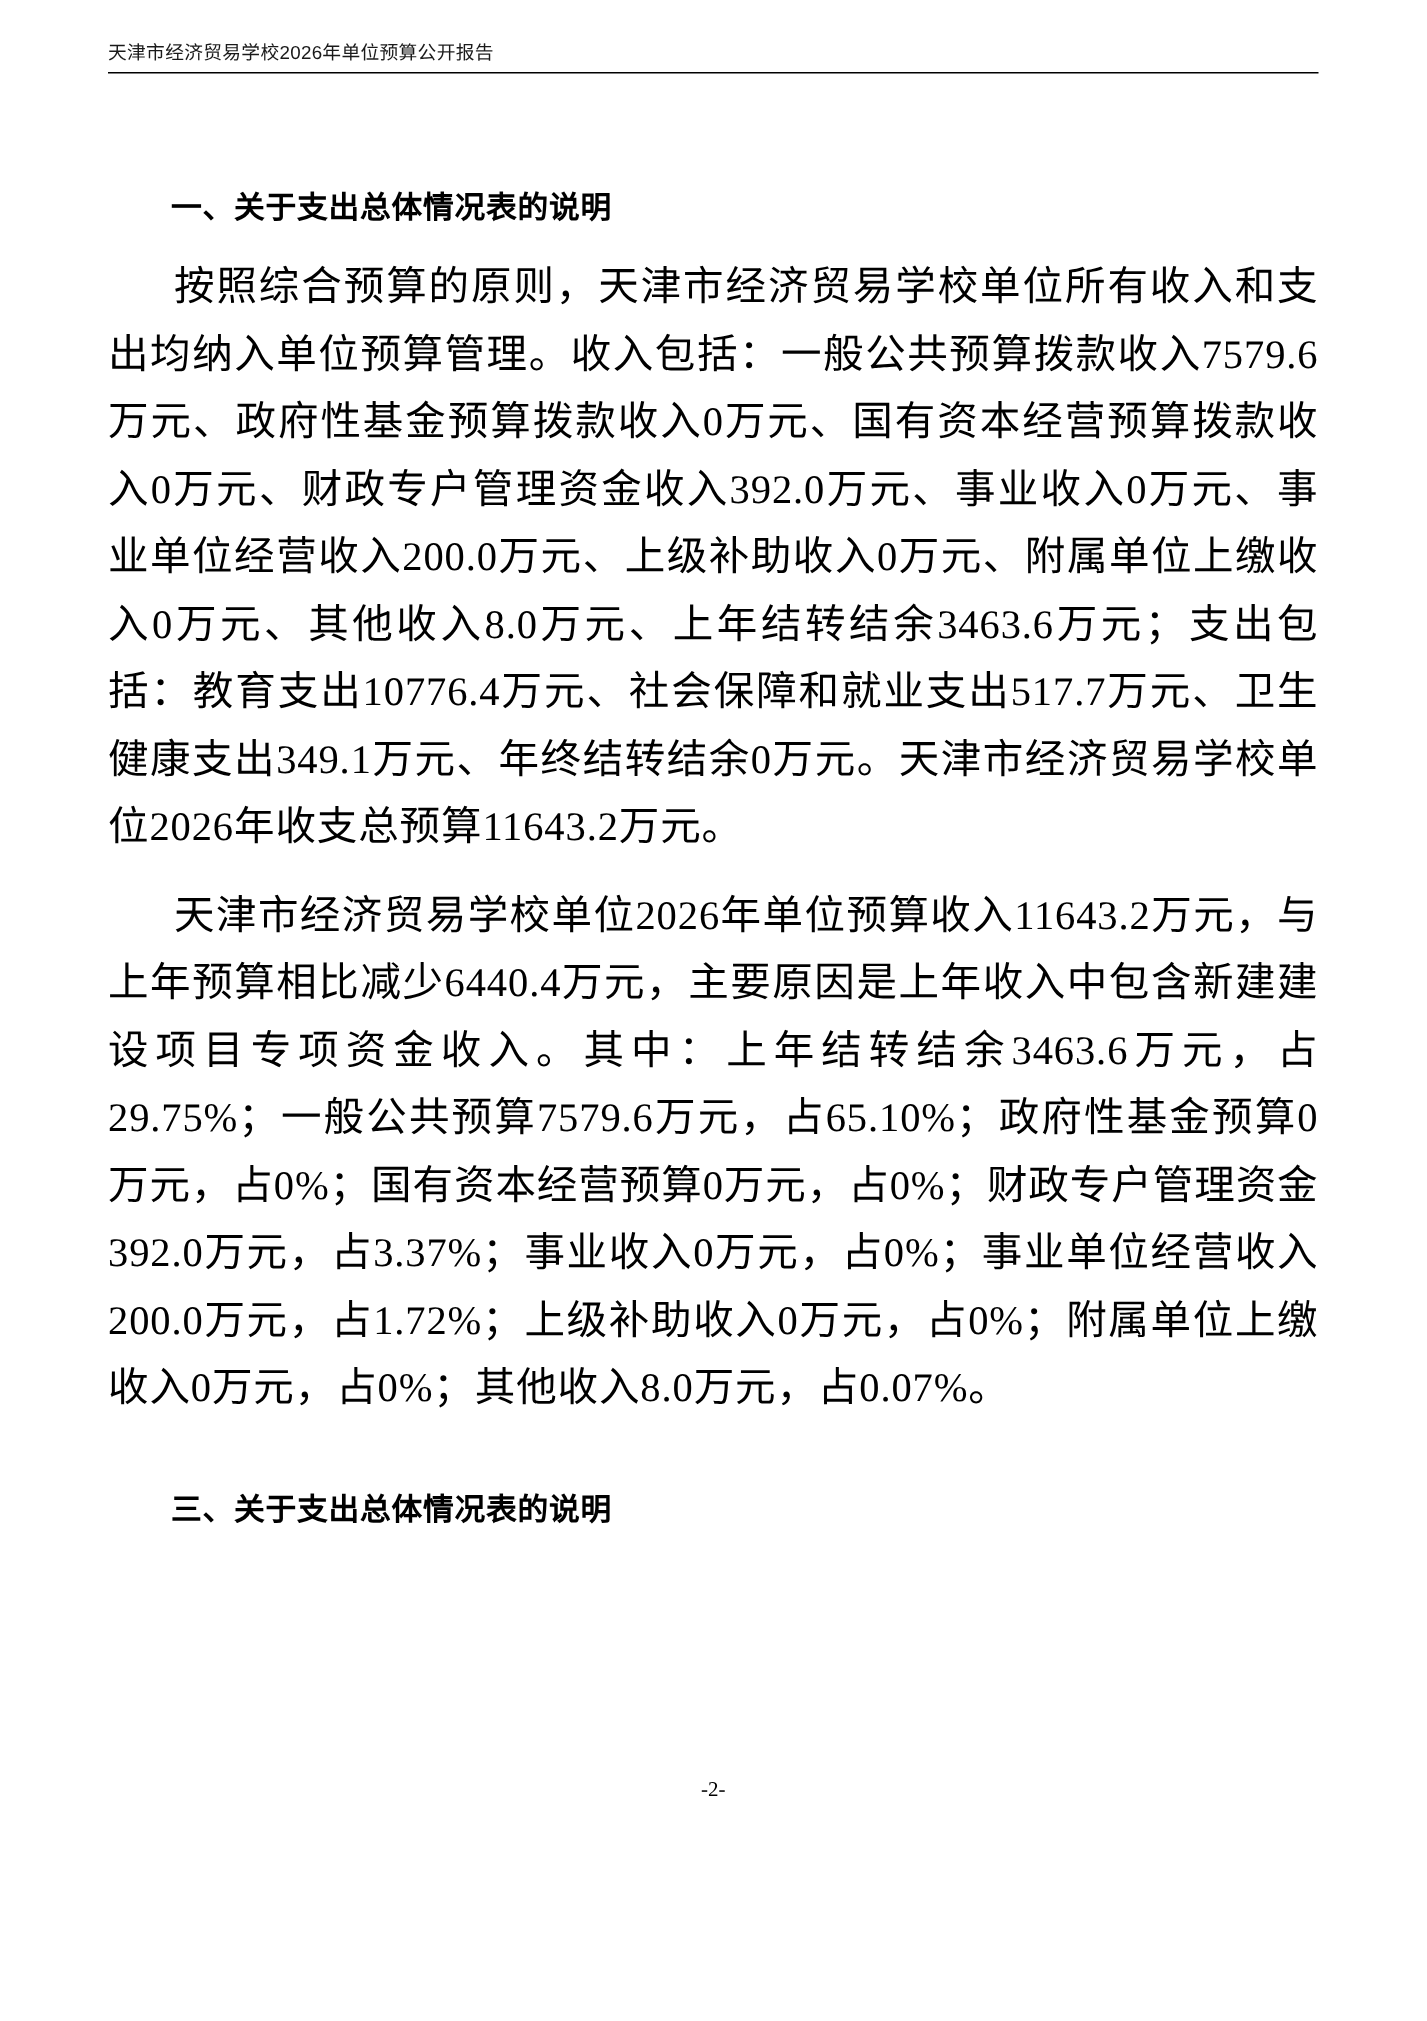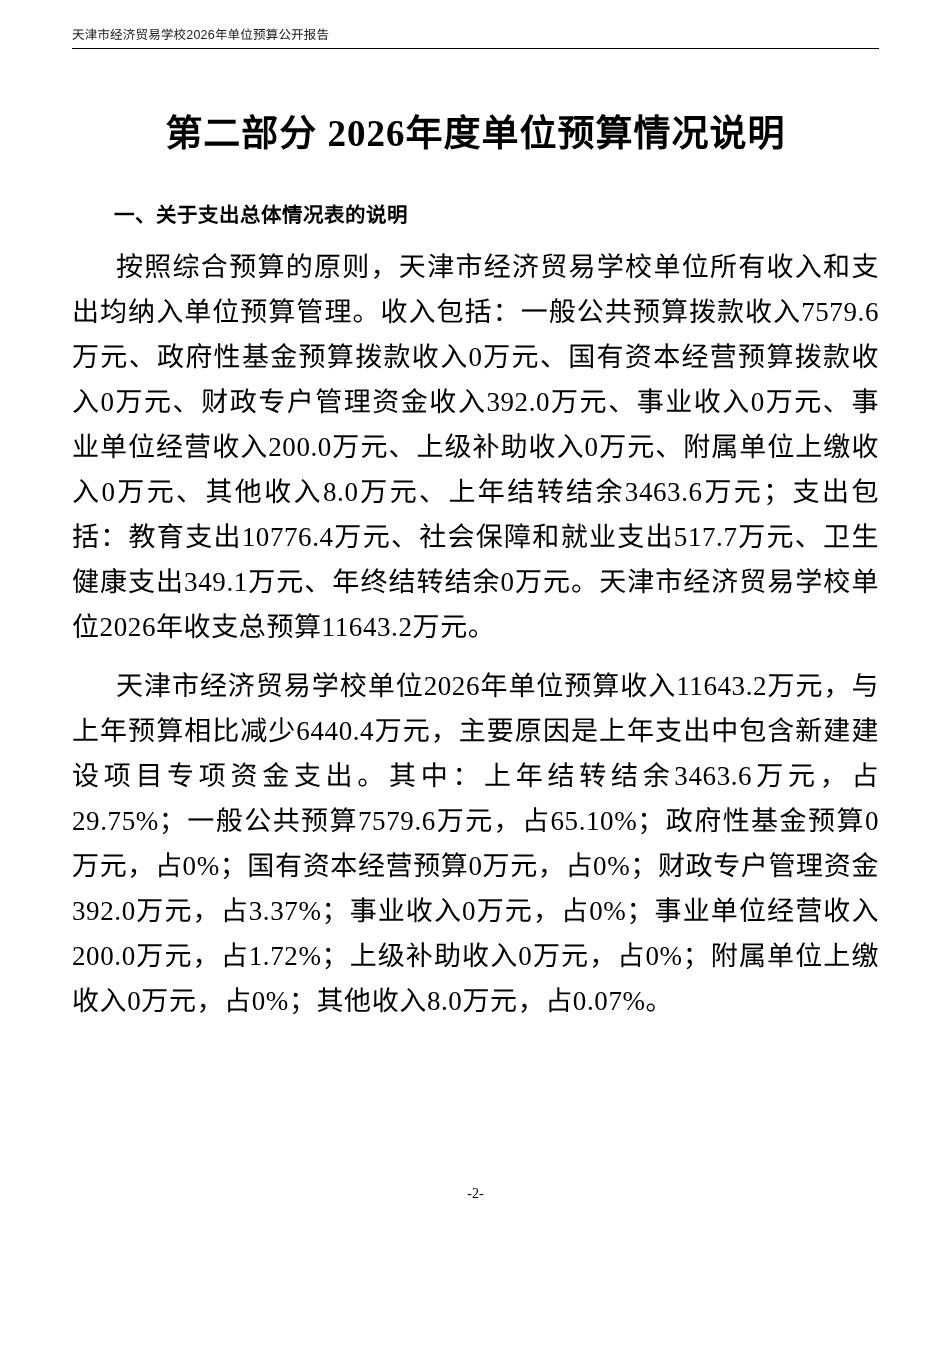--- a/index.html
+++ b/index.html
@@ -84,25 +84,25 @@
 </style>
 </head>
 <body>
 
 <div class="page">
 
   <div class="header">天津市经济贸易学校2026年单位预算公开报告</div>
 
   <div class="content">
 
-    <h1 class="doc-title">第二部分 2026年度单位预算情况说明</h1>
 
     <h2 class="section-title">一、关于支出总体情况表的说明</h2>
     <p class="para">按照综合预算的原则，天津市经济贸易学校单位所有收入和支出均纳入单位预算管理。收入包括：一般公共预算拨款收入7579.6万元、政府性基金预算拨款收入0万元、国有资本经营预算拨款收入0万元、财政专户管理资金收入392.0万元、事业收入0万元、事业单位经营收入200.0万元、上级补助收入0万元、附属单位上缴收入0万元、其他收入8.0万元、上年结转结余3463.6万元；支出包括：教育支出10776.4万元、社会保障和就业支出517.7万元、卫生健康支出349.1万元、年终结转结余0万元。天津市经济贸易学校单位2026年收支总预算11643.2万元。</p>
 
-    <p class="para">天津市经济贸易学校单位2026年单位预算收入11643.2万元，与上年预算相比减少6440.4万元，主要原因是上年支出中包含新建建设项目专项资金支出。其中：上年结转结余3463.6万元，占29.75%；一般公共预算7579.6万元，占65.10%；政府性基金预算0万元，占0%；国有资本经营预算0万元，占0%；财政专户管理资金392.0万元，占3.37%；事业收入0万元，占0%；事业单位经营收入200.0万元，占1.72%；上级补助收入0万元，占0%；附属单位上缴收入0万元，占0%；其他收入8.0万元，占0.07%。</p>
+    <p class="para">天津市经济贸易学校单位2026年单位预算收入11643.2万元，与上年预算相比减少6440.4万元，主要原因是上年收入中包含新建建设项目专项资金收入。其中：上年结转结余3463.6万元，占29.75%；一般公共预算7579.6万元，占65.10%；政府性基金预算0万元，占0%；国有资本经营预算0万元，占0%；财政专户管理资金392.0万元，占3.37%；事业收入0万元，占0%；事业单位经营收入200.0万元，占1.72%；上级补助收入0万元，占0%；附属单位上缴收入0万元，占0%；其他收入8.0万元，占0.07%。</p>
 
+    <h2 class="section-title">三、关于支出总体情况表的说明</h2>
 
   </div>
 
   <div class="footer">-2-</div>
 
 </div>
 
 </body></html>

